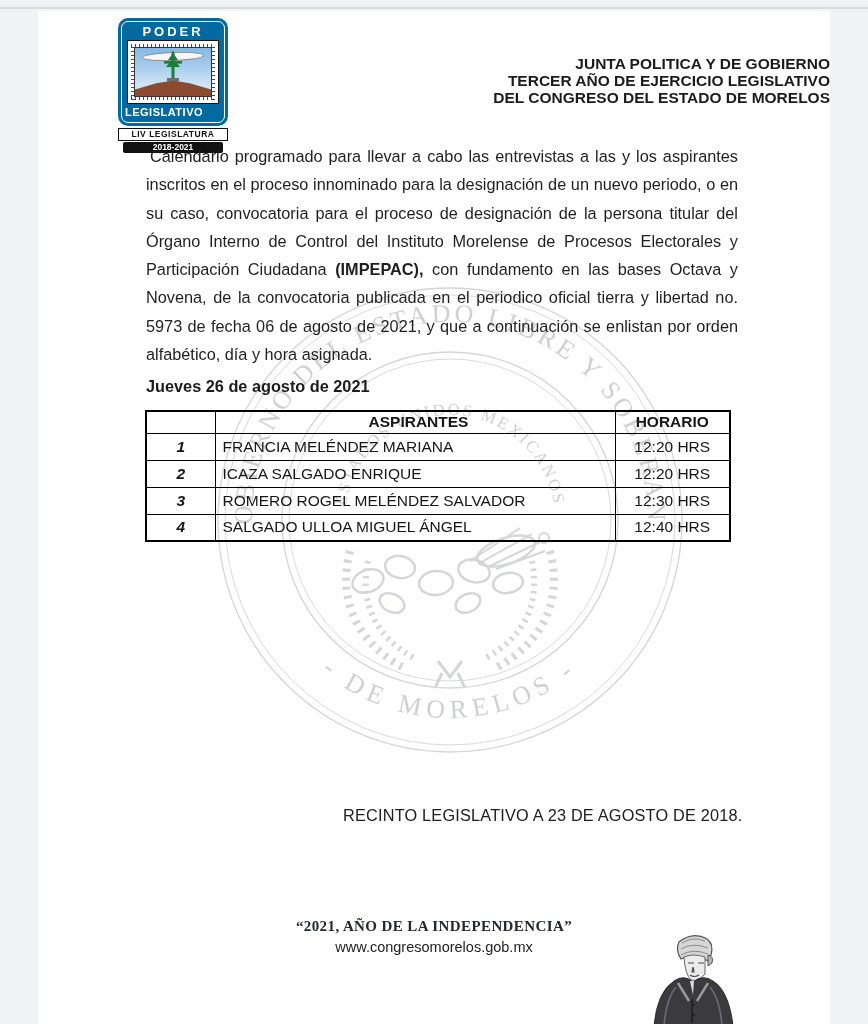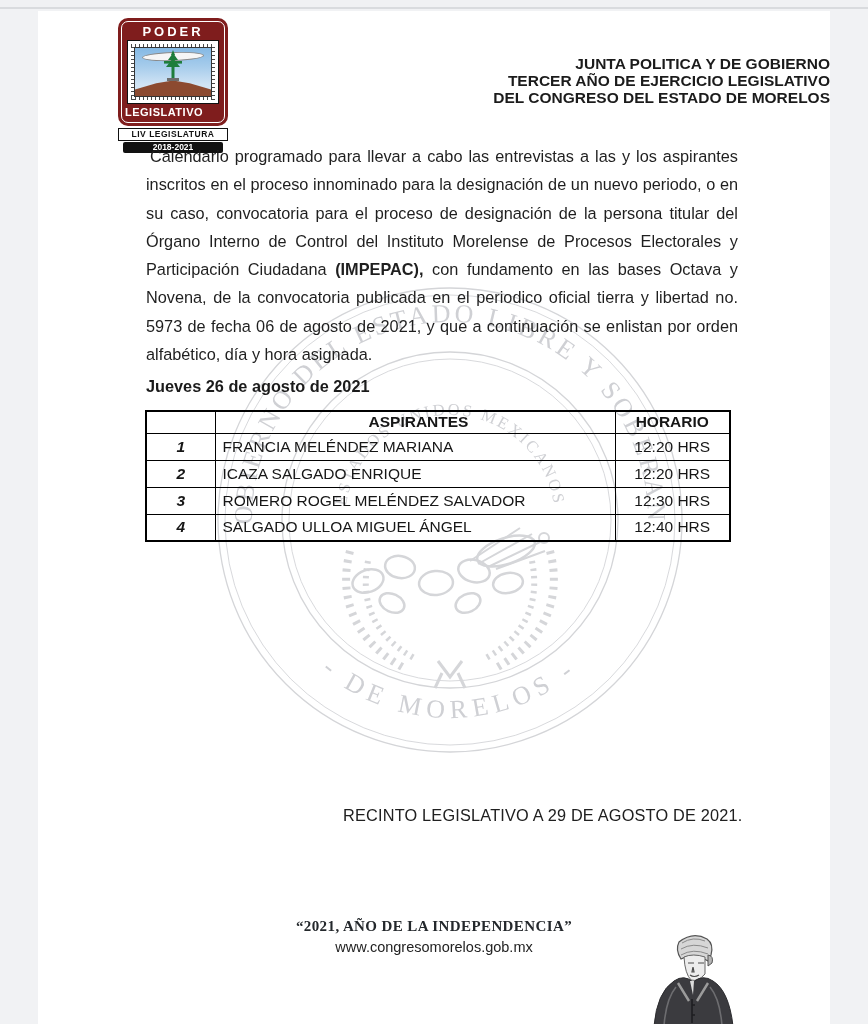--- a/index.html
+++ b/index.html
@@ -8,21 +8,21 @@
   .viewport { position:relative; width:868px; height:1024px; }
   .topbar { position:absolute; left:0; top:0; width:868px; height:9px;
             background:#f0f1f3; border-bottom:2px solid #d9dbde; z-index:3; }
   .page { position:absolute; left:38px; top:11px; width:792px; height:1013px;
           background:#ffffff; overflow:hidden; }
   .content { position:relative; z-index:1; width:100%; height:100%; }
   
   .watermark { position:absolute; left:0; top:0; z-index:0; }
   
   .logo-block { position:absolute; left:80px; top:7px; width:110px; }
-  .badge { background:#7f1d1d; border-radius:10px; padding:3px; }
+  .badge { background:#0369a1; border-radius:10px; padding:3px; }
   .badge-inner { border:1.5px solid #ffffff; border-radius:7px; padding:2px 3px 3px; }
   .badge-top { color:#fff; font-weight:bold; font-size:13px; letter-spacing:3px;
                text-align:center; line-height:15px; }
   .badge-bottom { color:#fff; font-weight:bold; font-size:11px; letter-spacing:0.5px;
                   text-align:left; line-height:14px; }
   .emblem { position:relative; width:92px; height:64px; margin:1px auto;
             background:#ffffff; border:1px solid #111; padding:6px; }
   .frame-h { position:absolute; left:3px; right:3px; height:4px;
              background:repeating-linear-gradient(90deg,#4a4a4a 0 1.5px,transparent 1.5px 4px); }
   .frame-v { position:absolute; top:3px; bottom:3px; width:4px;
@@ -190,21 +190,21 @@
             <td class="c-time">12:30 HRS</td>
           </tr>
           <tr>
             <td class="c-num">4</td>
             <td class="c-name">SALGADO ULLOA MIGUEL ÁNGEL</td>
             <td class="c-time">12:40 HRS</td>
           </tr>
         </tbody>
       </table>
 
-      <div class="closing">RECINTO LEGISLATIVO A 29 DE AGOSTO DE 2021.</div>
+      <div class="closing">RECINTO LEGISLATIVO A 23 DE AGOSTO DE 2018.</div>
 
       <div class="footer-quote">“2021, AÑO DE LA INDEPENDENCIA”</div>
       <div class="footer-url">www.congresomorelos.gob.mx</div>
 
       <svg class="portrait" width="90" height="100" viewBox="0 0 90 100">
         <g>
           <path d="M31,13 Q45,2 59,10 Q66,15 63,26 L60,32 Q45,23 33,30 Q27,21 31,13 Z" fill="#d6d6d6" stroke="#555" stroke-width="1.2"></path>
           <path d="M34,14 Q45,7 57,12 M33,20 Q45,13 60,19 M33,26 Q45,19 60,25" stroke="#8a8a8a" stroke-width="1" fill="none"></path>
           <path d="M60,26 q6,1 4,8 l-4,3 z" fill="#b5b5b5" stroke="#555" stroke-width="1"></path>
           <path d="M36,28 Q45,24 57,28 L57,45 Q50,53 43,51 Q37,45 36,28 Z" fill="#ececec" stroke="#666" stroke-width="1"></path>

